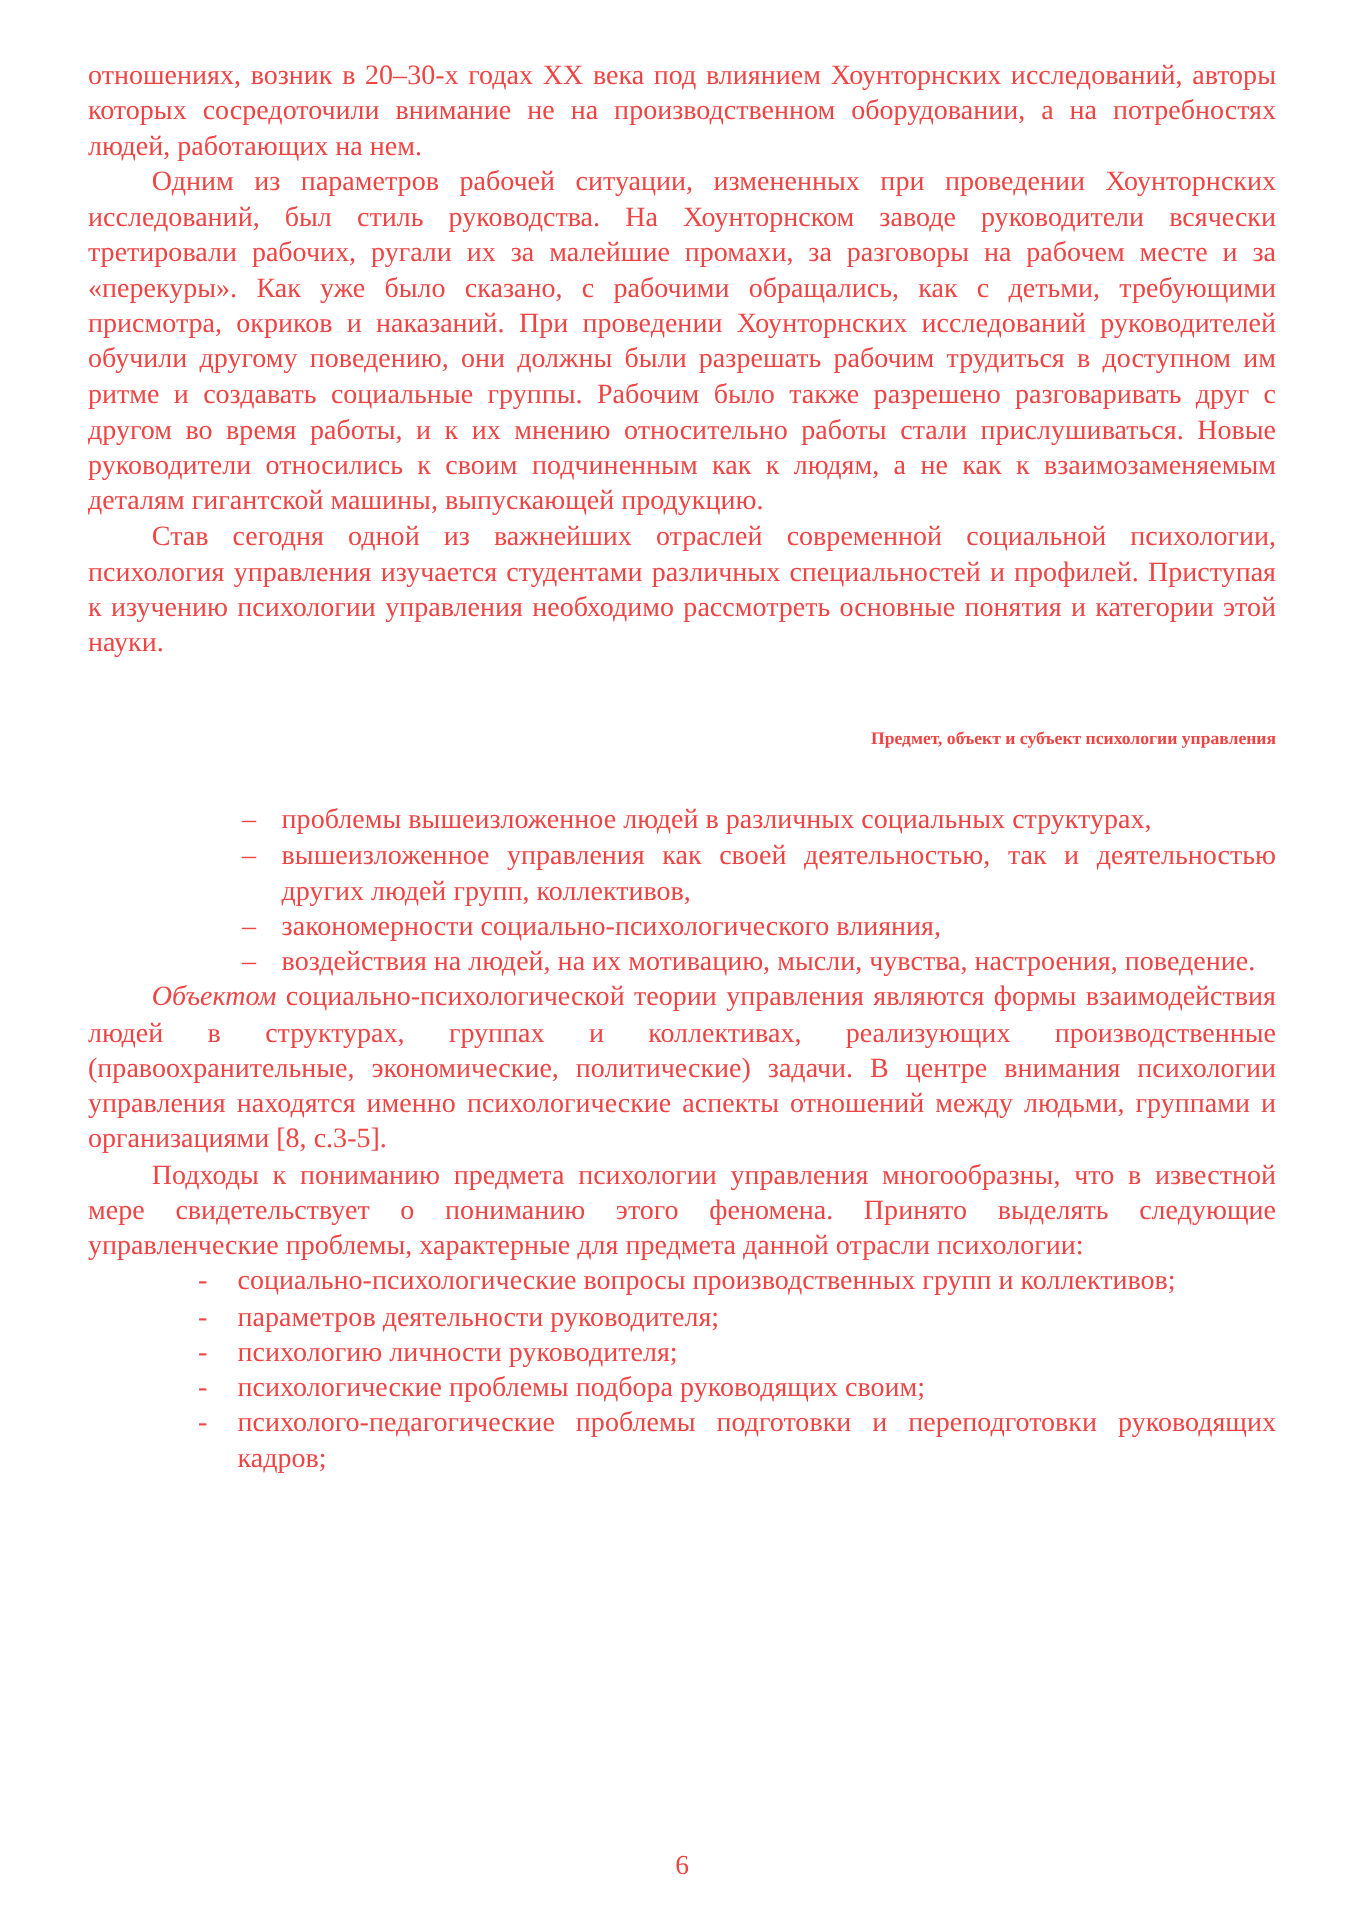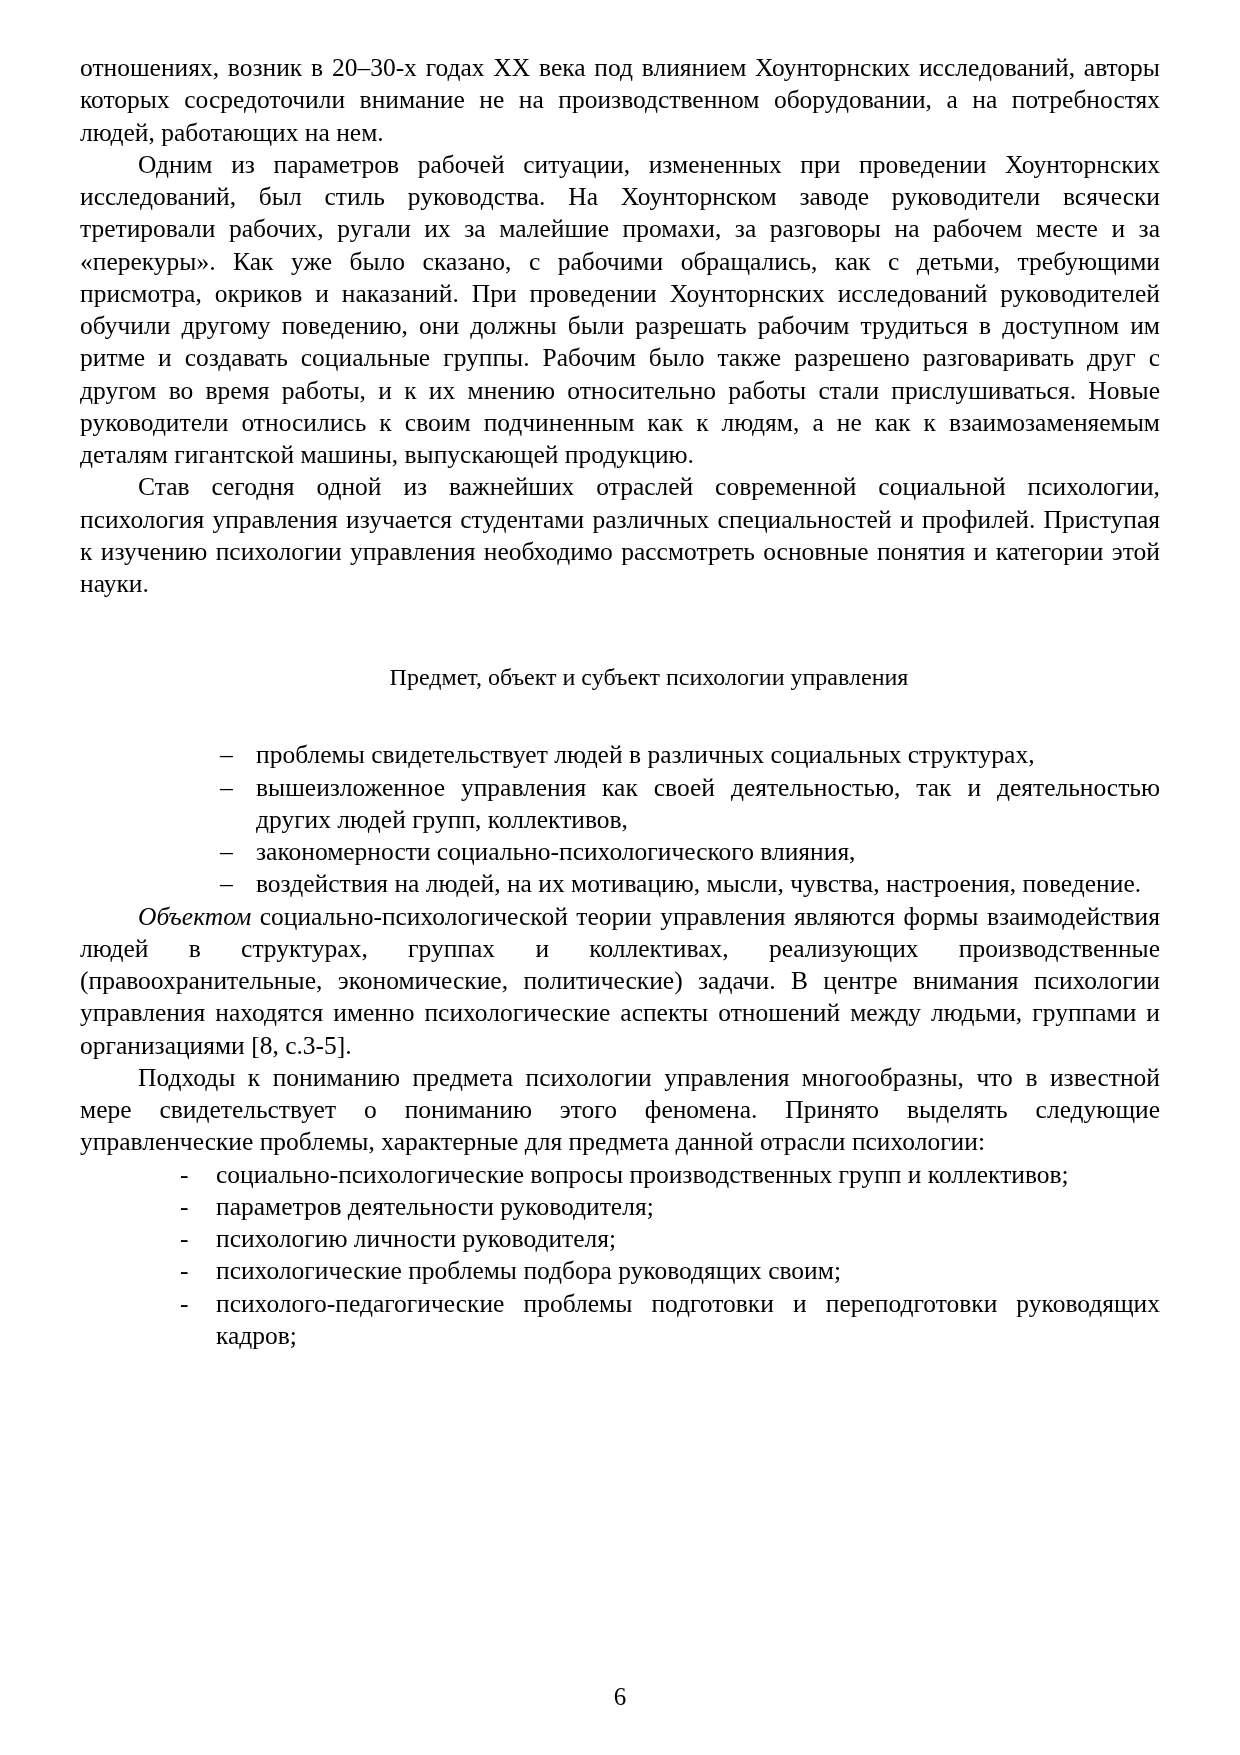--- a/index.html
+++ b/index.html
@@ -8,42 +8,42 @@
     background: #ffffff;
   }
   .page {
     width: 1240px;
     height: 1755px;
     box-sizing: border-box;
     padding: 52px 80px 30px 80px;
     background: #ffffff;
     position: relative;
     font-family: "Liberation Serif", "DejaVu Serif", serif;
-    color: #000000;
+    color: #ef4444;
   }
   .body-text {
     font-size: 25.5px;
     line-height: 1.265;
     text-align: justify;
     text-justify: inter-word;
     margin: 0;
   }
   .indent {
     text-indent: 58px;
   }
   .no-indent {
     text-indent: 0;
   }
   .heading {
-    font-size: 24px;
-    font-weight: normal;
+    font-size: 16px;
+    font-weight: bold;
     line-height: 1.3;
     margin: 0;
     padding-left: 58px;
-    text-align: center;
+    text-align: right;
   }
   .spacer-lg {
     height: 62px;
   }
   .spacer-md {
     height: 46px;
   }
   .dash-list {
     margin: 0;
     padding: 0;
@@ -99,21 +99,21 @@
   <div class="spacer-lg"></div>
 
   <h2 class="heading">Предмет, объект и субъект психологии управления</h2>
 
   <div class="spacer-md"></div>
 
 
   <ul class="dash-list level1">
     <li>
       <span class="marker">–</span>
-      <span class="item-text">проблемы свидетельствует людей в различных социальных структурах,</span>
+      <span class="item-text">проблемы вышеизложенное людей в различных социальных структурах,</span>
     </li>
     <li>
       <span class="marker">–</span>
       <span class="item-text">вышеизложенное управления как своей деятельностью, так и деятельностью других людей групп, коллективов,</span>
     </li>
     <li>
       <span class="marker">–</span>
       <span class="item-text">закономерности социально-психологического влияния,</span>
     </li>
     <li>

